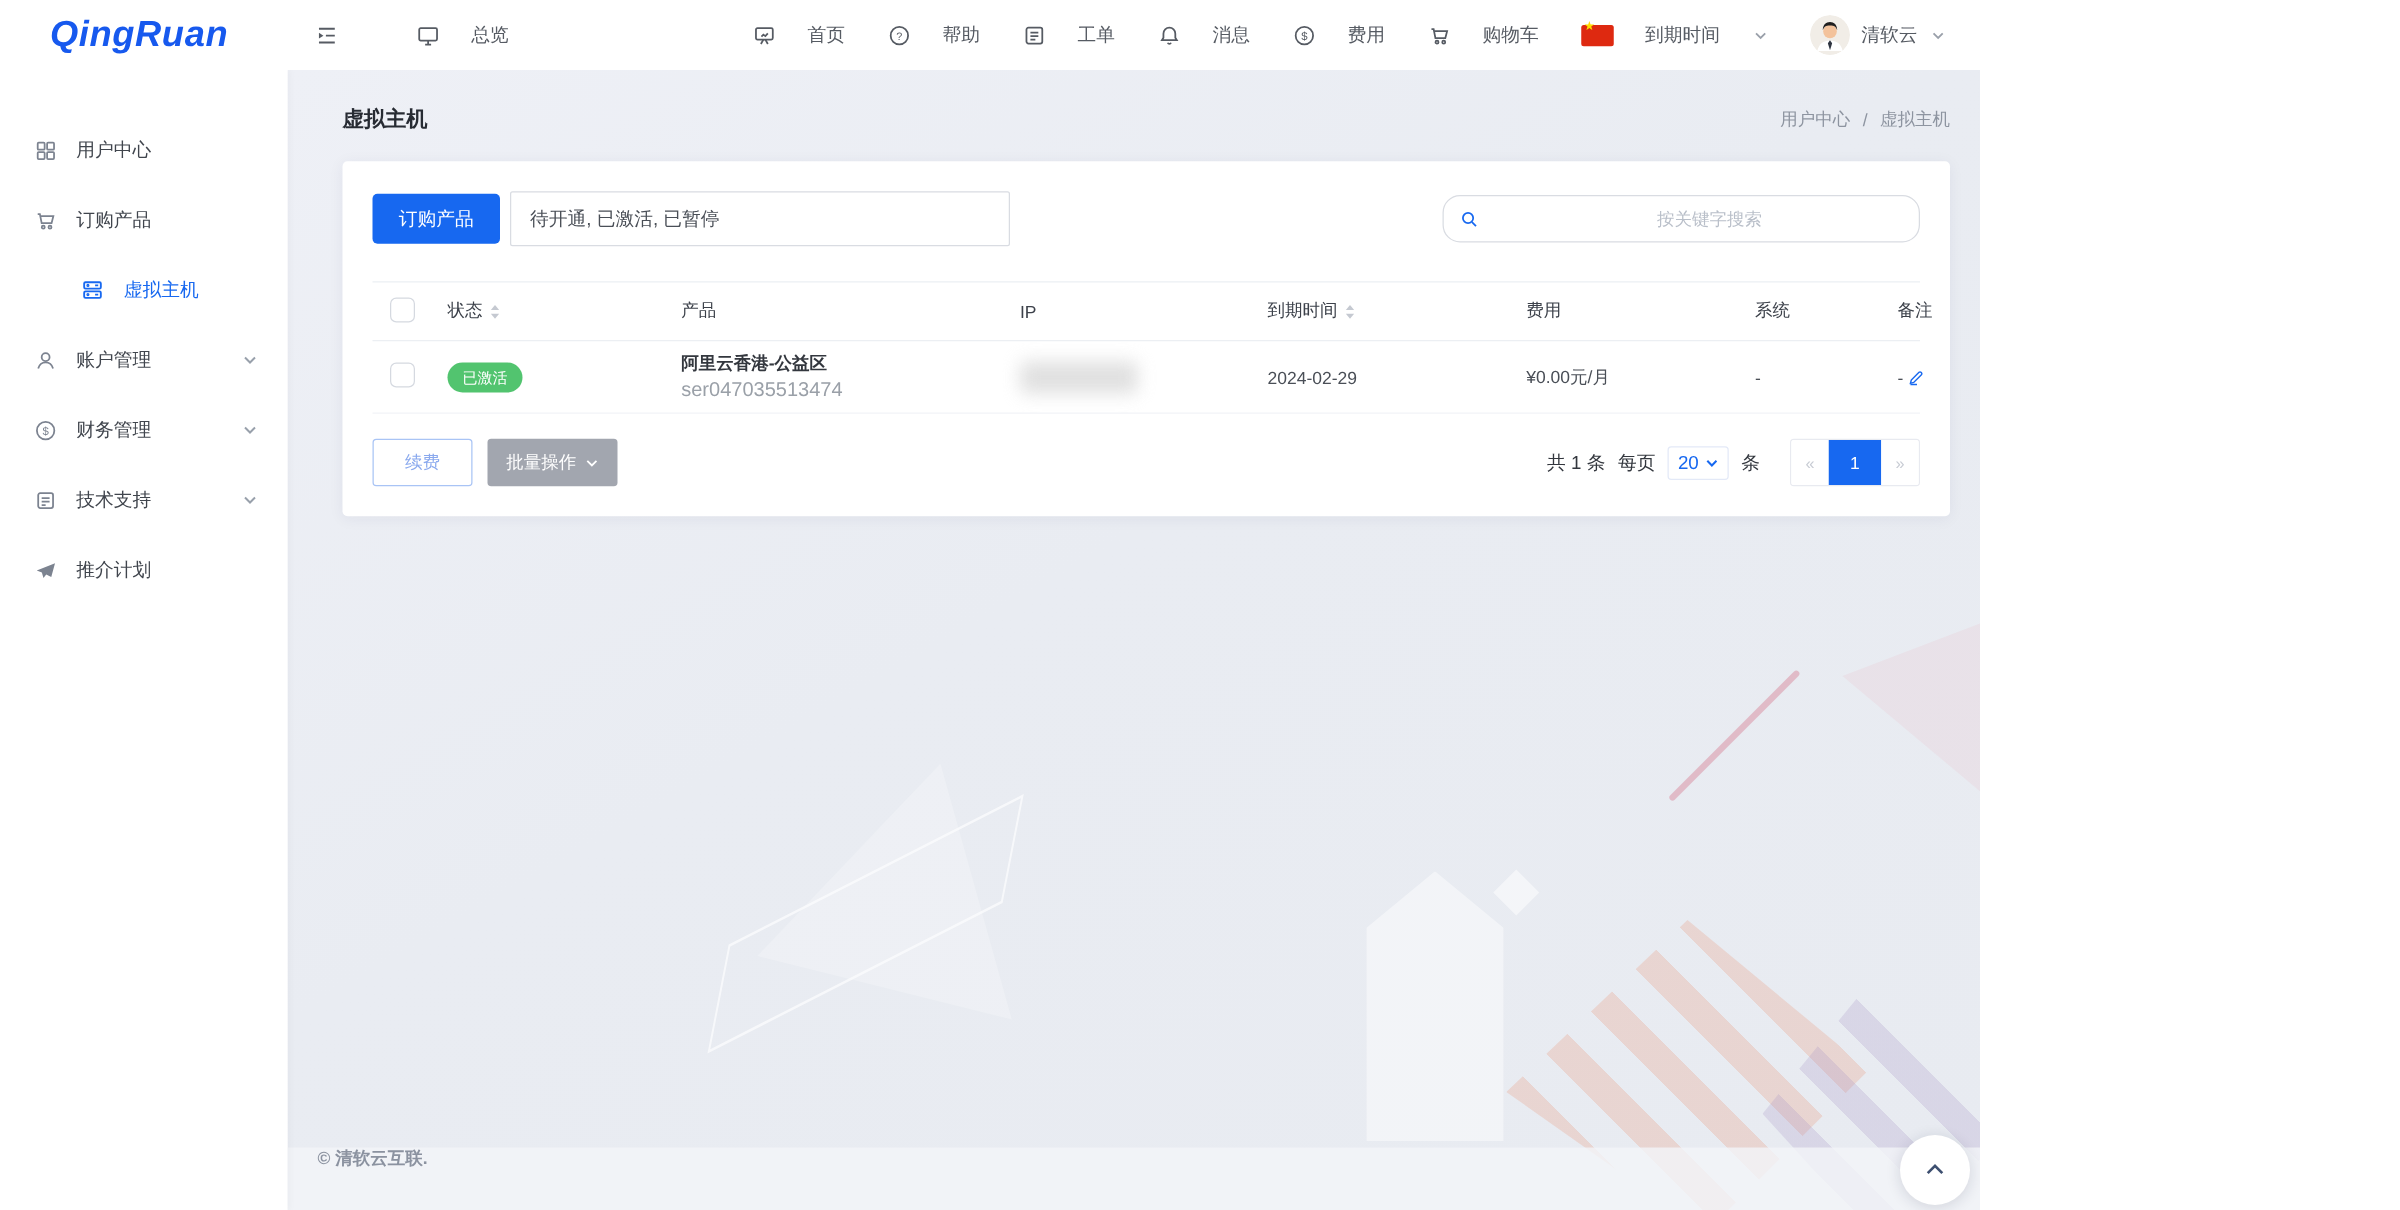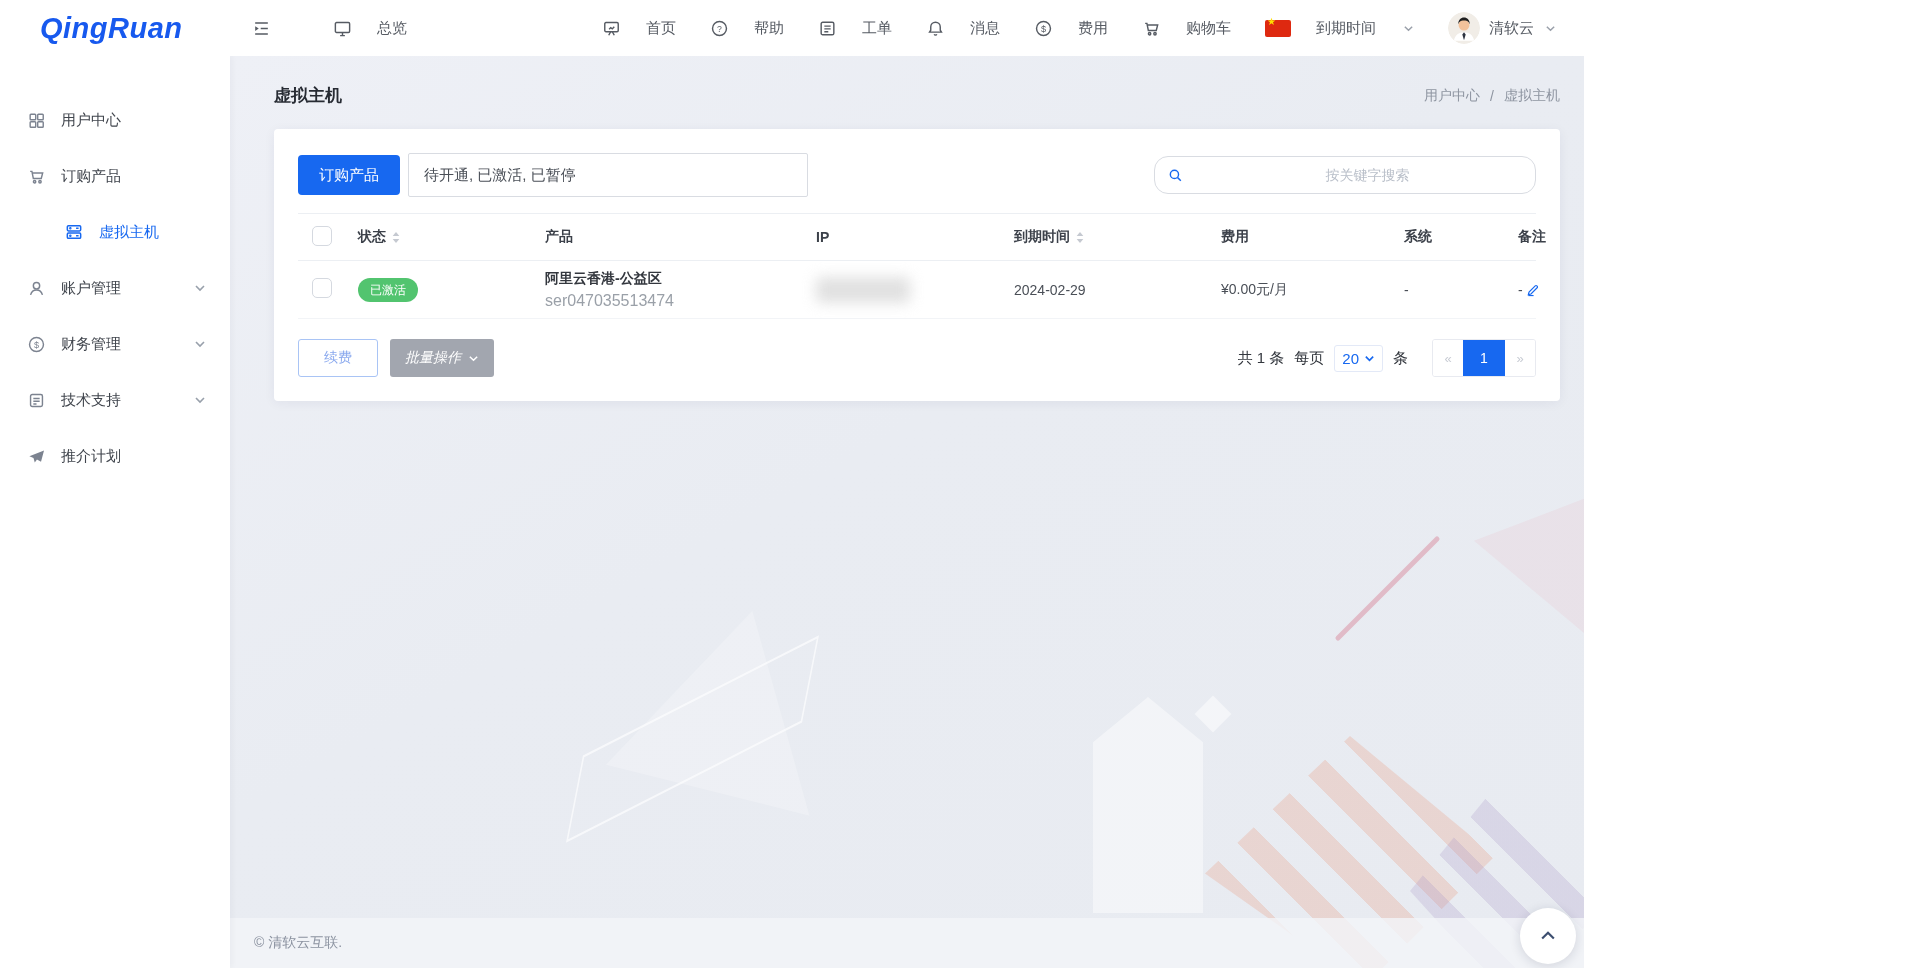--- a/index.html
+++ b/index.html
@@ -40,44 +40,44 @@
 
   .card { margin:0 24px 0 44px; background:#fff; border-radius:4px; padding:24px; box-shadow:0 2px 12px rgba(30,40,80,0.06); position:relative; z-index:2; }
   .toolbar { display:flex; align-items:center; }
   .btn-primary { background:#1768f0; color:#fff; border:none; border-radius:4px; height:40px; padding:0 21px; font-size:15px; cursor:pointer; font-family:inherit; }
   .filter-input { width:400px; height:44px; border:1px solid #d9dce2; border-radius:2px; margin-left:8px; padding:0 15px; font-size:15px; color:#4a4f57; font-family:inherit; outline:none; background:#fff; }
   .search-box { margin-left:auto; width:382px; height:38px; border:1px solid #d9dce2; border-radius:14px; display:flex; align-items:center; padding:0 12px; background:#fff;gap:28px; }
   .search-box input { flex:1; border:none; outline:none; text-align:center; font-size:14px; color:#4a4f57; font-family:inherit; background:transparent; }
   .search-box input::placeholder { color:#b9bfc9; }
 
   .grid-row { display:grid; grid-template-columns:60px 187px 271px 198px 207px 183px 114px 126px 1fr; align-items:center; }
-  .t-head { height:48px; margin-top:16px; border-top:1px solid #eceff3; border-bottom:1px solid #eceff3; font-size:14px; font-weight:bold; color:#3c414a; }
+  .t-head { height:48px; margin-top:28px; border-top:1px solid #eceff3; border-bottom:1px solid #eceff3; font-size:14px; font-weight:normal; color:#3c414a; }
   .th-cell { display:flex; align-items:center; gap:5px; }
   .sort-caret { display:inline-flex; flex-direction:column; gap:1px; }
   .t-row { height:58px; border-bottom:1px solid #f2f4f7; font-size:14px; color:#4a4f57; }
   .checkbox { width:20px; height:20px; border:1.5px solid #d5d9e0; border-radius:5px; background:#fff; cursor:pointer; display:inline-block; margin-left:14px; }
   .status-pill { display:inline-block; background:#52c46f; color:#fff; font-size:12px; padding:6px 12px; border-radius:14px; line-height:1; }
   .product-name { font-weight:bold; color:#33373e; font-size:14px; }
   .product-id { color:#9aa0a8; font-size:16px; margin-top:4px; }
   .ip-blur { width:94px; height:26px; background:#d9d9d9; border-radius:4px; filter:blur(7px); opacity:0.8; }
   .remark-cell { display:flex; align-items:center; gap:3px; }
   .edit-icon { color:#1768f0; cursor:pointer; display:inline-flex; }
   .action-btn { background:#1768f0; color:#fff; border:none; border-radius:3px; width:82px; height:38px; font-size:14px; cursor:pointer; font-family:inherit; }
 
   .table-foot { display:flex; align-items:center; margin-top:20px; }
   .renew-btn { height:38px; width:80px; background:#fff; border:1px solid #a9c4f5; color:#8aa9ee; border-radius:3px; font-size:14px; cursor:pointer; font-family:inherit; }
-  .batch-btn { height:38px; margin-left:12px; background:#a2a6af; color:#fff; border:none; border-radius:3px; font-size:14px; padding:0 15px; display:flex; align-items:center; gap:7px; cursor:pointer; font-family:inherit;font-style:italic; }
+  .batch-btn { height:38px; margin-left:12px; background:#a2a6af; color:#fff; border:none; border-radius:3px; font-size:14px; padding:0 15px; display:flex; align-items:center; gap:7px; cursor:pointer; font-family:inherit; }
   .foot-right { margin-left:auto; display:flex; align-items:center; gap:10px; font-size:15px; color:#33373e; }
   .per-page-select { display:flex; align-items:center; gap:5px; color:#1768f0; border:1px solid #e3e9f7; border-radius:3px; padding:4px 7px; cursor:pointer; background:#fff; font-size:15px; }
   .pager { display:flex; margin-left:14px; border:1px solid #e8eaf0; border-radius:3px; overflow:hidden; height:38px; }
   .pg-btn { width:30px; display:flex; align-items:center; justify-content:center; background:#fff; color:#c8ccd4; font-size:13px; cursor:pointer; }
   .pg-cur { width:42px; display:flex; align-items:center; justify-content:center; background:#1768f0; color:#fff; font-size:14px; cursor:pointer; }
 
   
-  .footer { margin-top:auto; height:50px; background:rgba(243,244,248,0.82); display:flex; align-items:center; padding:0 24px; font-size:14px; color:#8b92a0; position:relative; z-index:4; }
+  .footer { margin-top:auto; height:50px; background:rgba(243,244,248,0.82); display:flex; padding:0 24px; font-size:14px; color:#8b92a0; position:relative; z-index:4;font-weight:bold; }
   .watermark { position:absolute; left:1448px; bottom:-9px; font-size:30px; color:rgba(255,255,255,0.92); white-space:nowrap; letter-spacing:2px; z-index:5; }
   .scroll-top { position:absolute; right:8px; bottom:4px; width:56px; height:56px; border-radius:50%; background:#fff; box-shadow:0 2px 12px rgba(20,30,60,0.14); display:flex; align-items:center; justify-content:center; z-index:6; cursor:pointer; }
 
   
   .deco { position:absolute; z-index:0; pointer-events:none; }
   .deco-hex { left:863px; top:641px; width:110px; height:216px; background:rgba(255,255,255,0.45);
               clip-path:polygon(50% 0,100% 21%,100% 100%,0 100%,0 21%); }
   .deco-diamond { left:970px; top:645px; width:26px; height:26px; background:rgba(255,255,255,0.5); transform:rotate(45deg); }
   .deco-stripes-o { left:975px; top:680px; width:290px; height:250px;
               background:repeating-linear-gradient(45deg,transparent 0 26px,rgba(233,148,118,0.26) 26px 49px);

